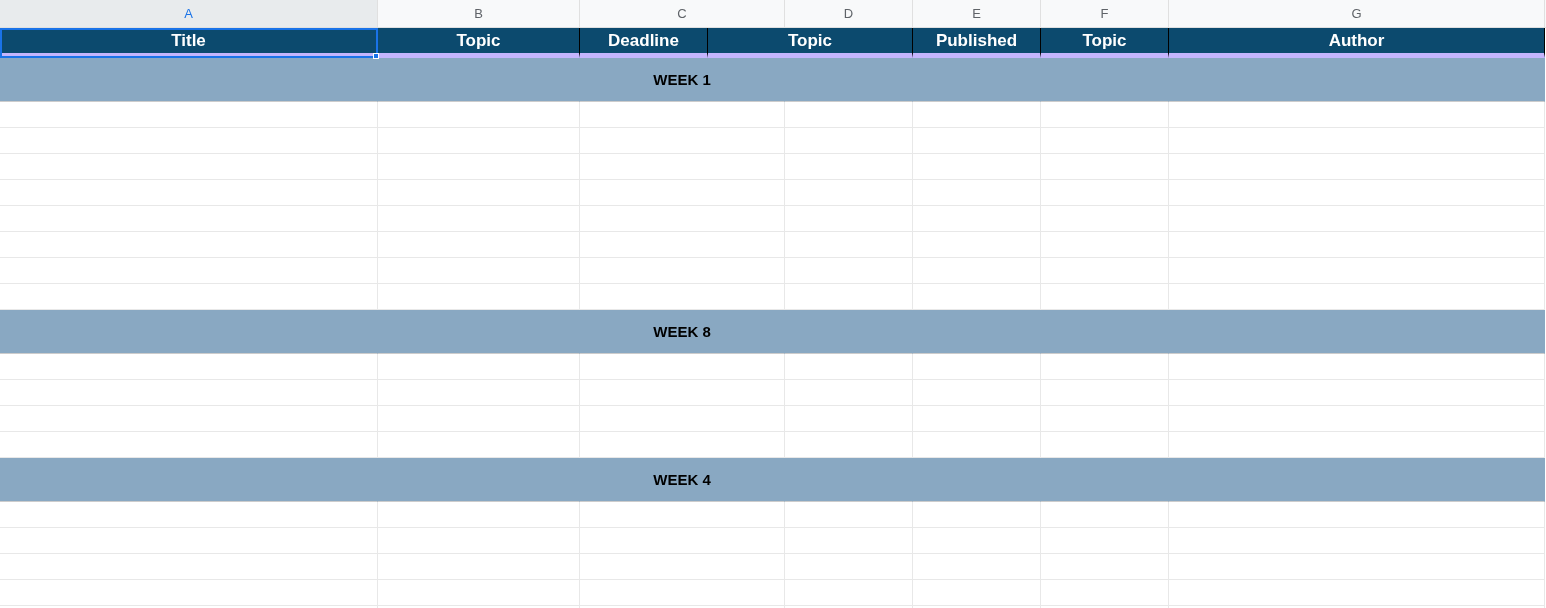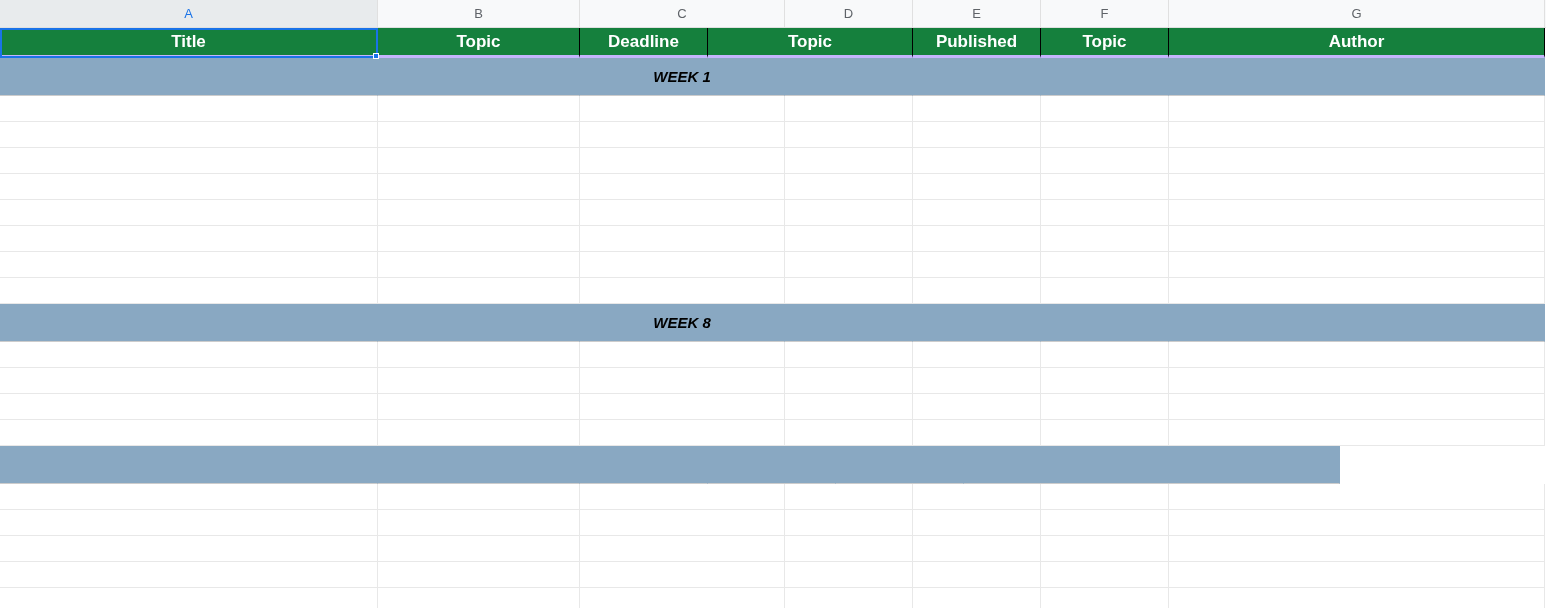--- a/index.html
+++ b/index.html
@@ -63,31 +63,30 @@
       align-items: center;
       padding: 0 6px;
       font-size: 13px;
       overflow: hidden;
       white-space: nowrap;
     }
     .row.black-header {
       height: 30px;
     }
     .row.black-header .cell {
-      background: #15803d;
+      background: #0c4a6e;
       color: #ffffff;
       font-weight: 700;
       font-size: 17px;
       justify-content: center;
       border-right: 1px solid #000000;
-      border-bottom: 3px solid #c4b5fd;
+      border-bottom: 5px solid #c4b5fd;
     }
     .row.blue-header {
-      height: 38px;
-      font-style: italic;
+      height: 44px;
     }
     .row.blue-header .cell {
       background: #89a8c2;
       border-right: 1px solid #89a8c2;
       border-bottom: 1px solid #cccccc;
       color: #000000;
       font-weight: 700;
       font-size: 15px;
       justify-content: center;
     }
@@ -307,20 +306,23 @@
         <div class="cell col-C"></div>
         <div class="cell col-D"></div>
         <div class="cell col-E"></div>
         <div class="cell col-F"></div>
         <div class="cell col-G"></div>
     </div>
 
     <div class="row blue-header">
       <div class="cell col-A"></div>
       <div class="cell col-B"></div>
+      <div class="cell col-C week-label">
+          <span>WEEK 4</span>
+        </div>
       <div class="cell col-D"></div>
       <div class="cell col-E"></div>
       <div class="cell col-F"></div>
       <div class="cell col-G"></div>
     </div>
 
     <div class="row">
       <div class="cell col-A"></div>
         <div class="cell col-B"></div>
         <div class="cell col-C"></div>

